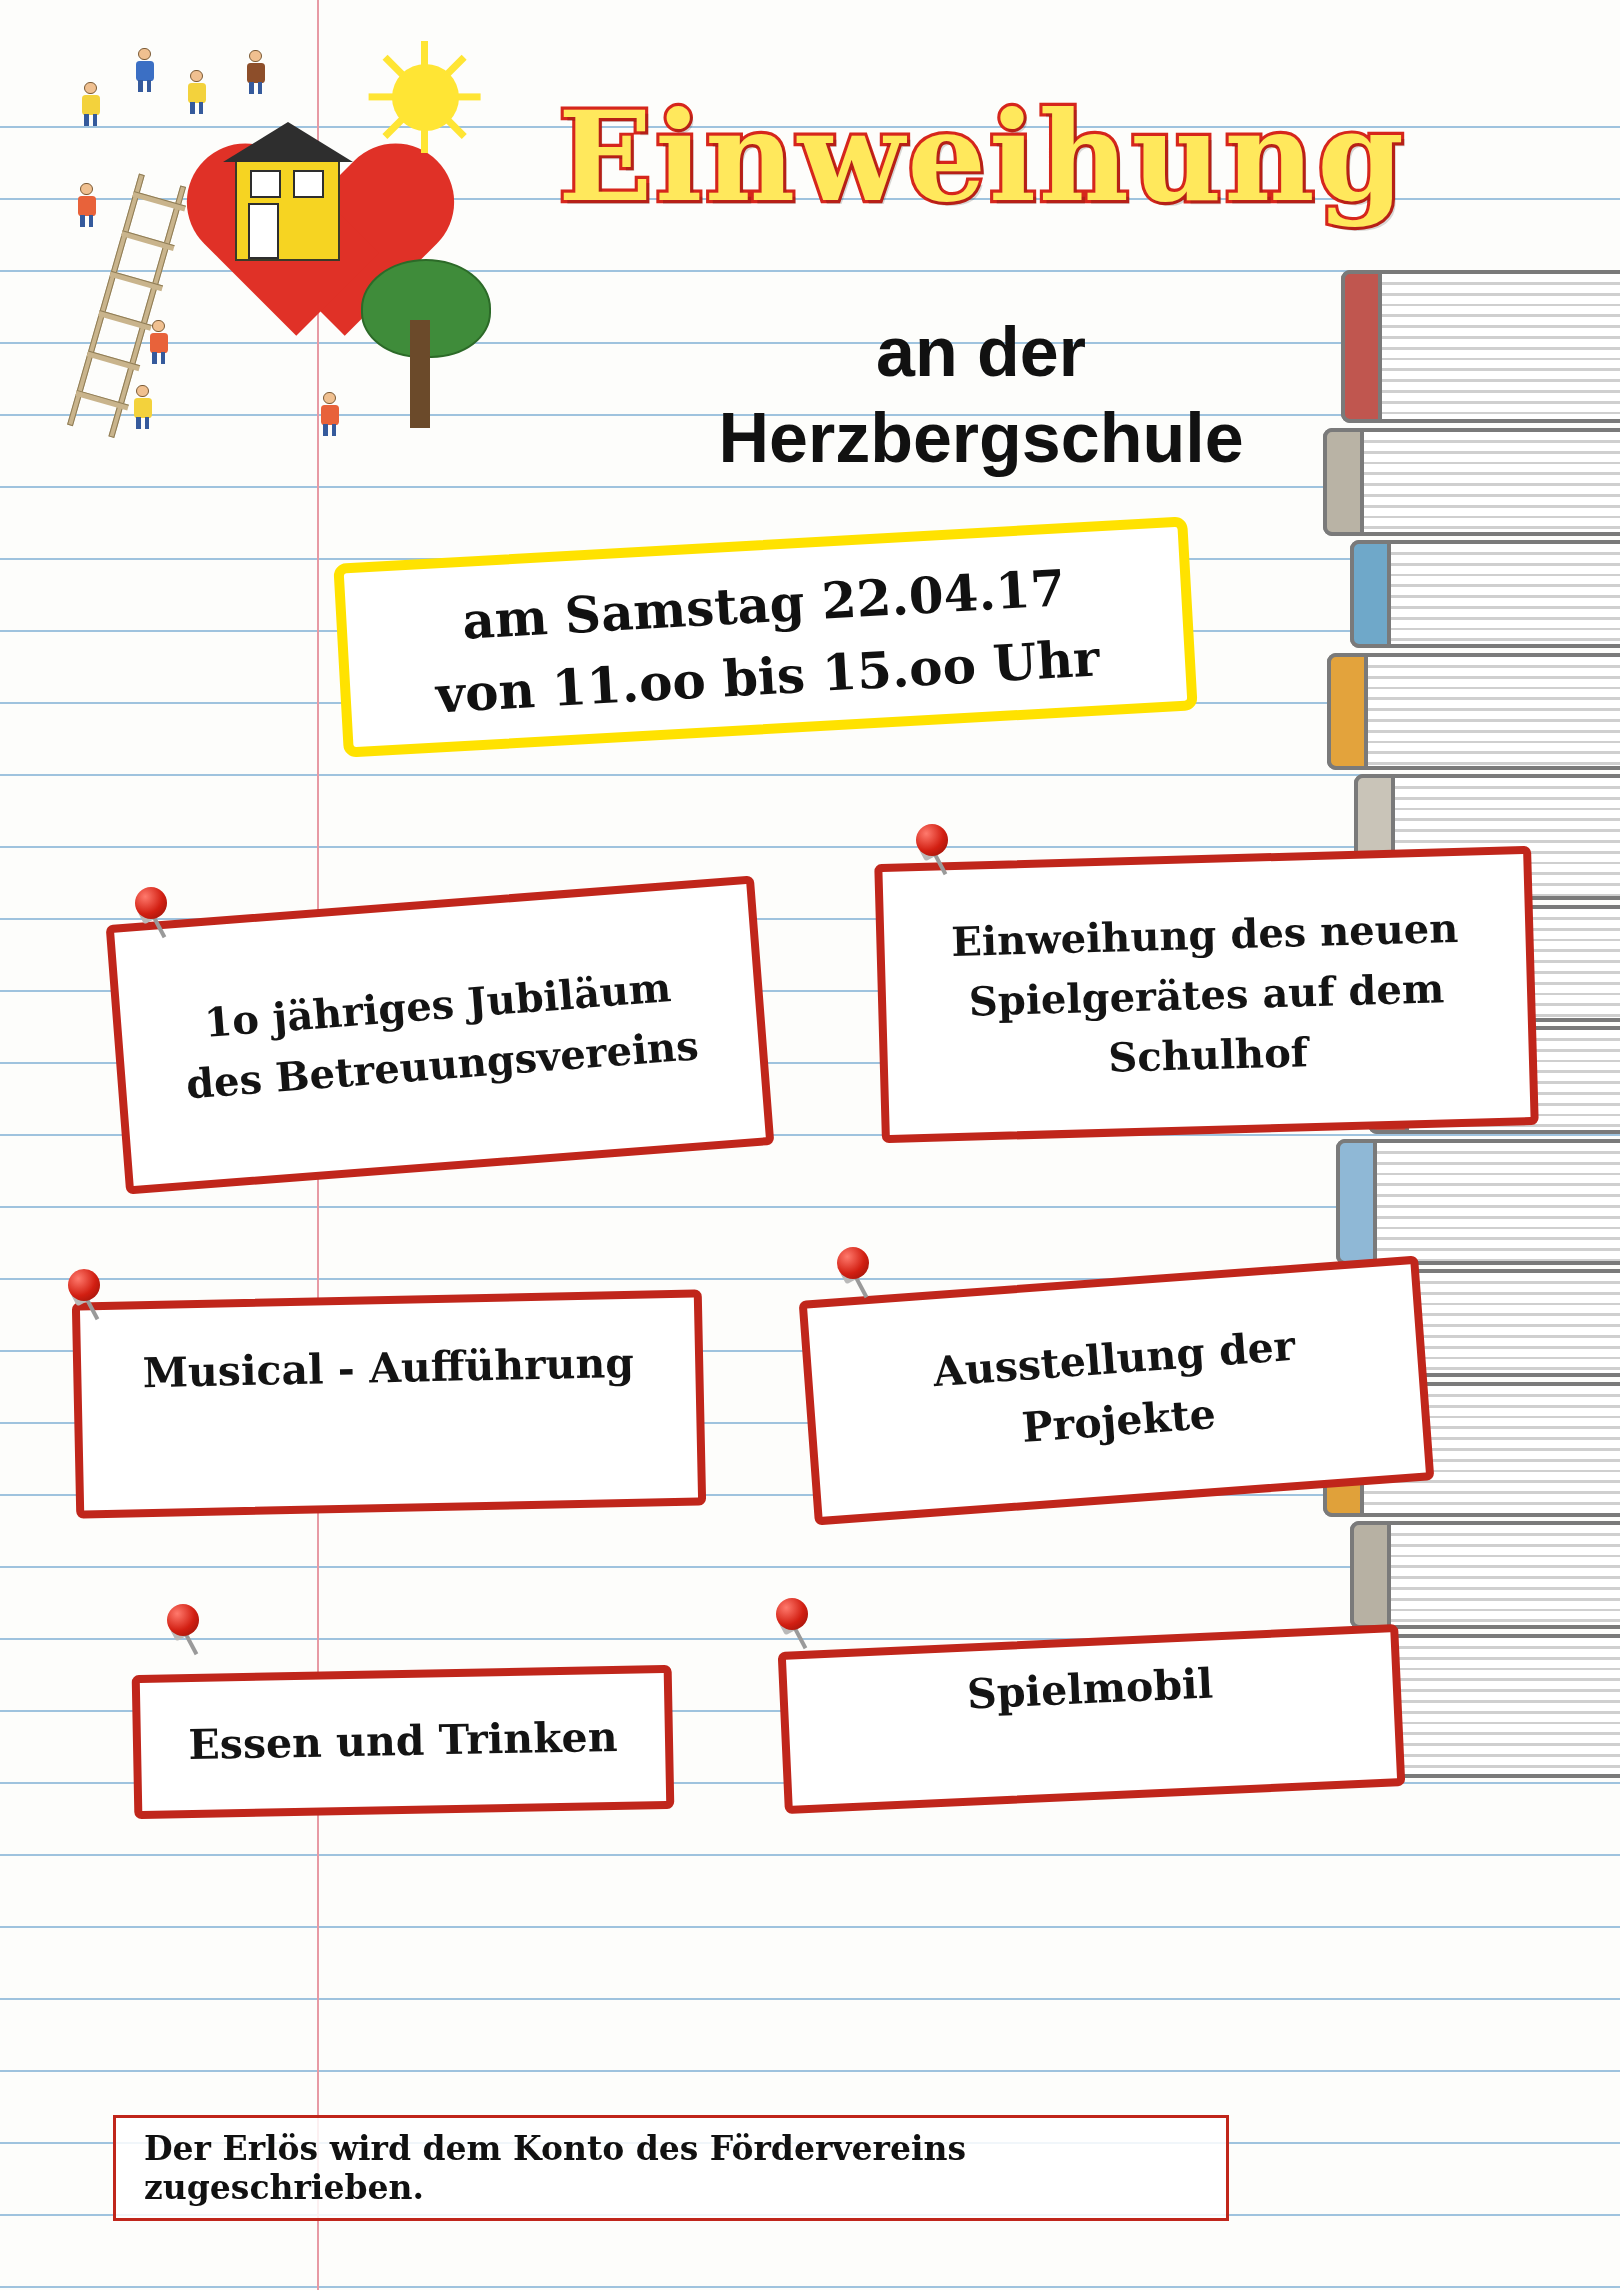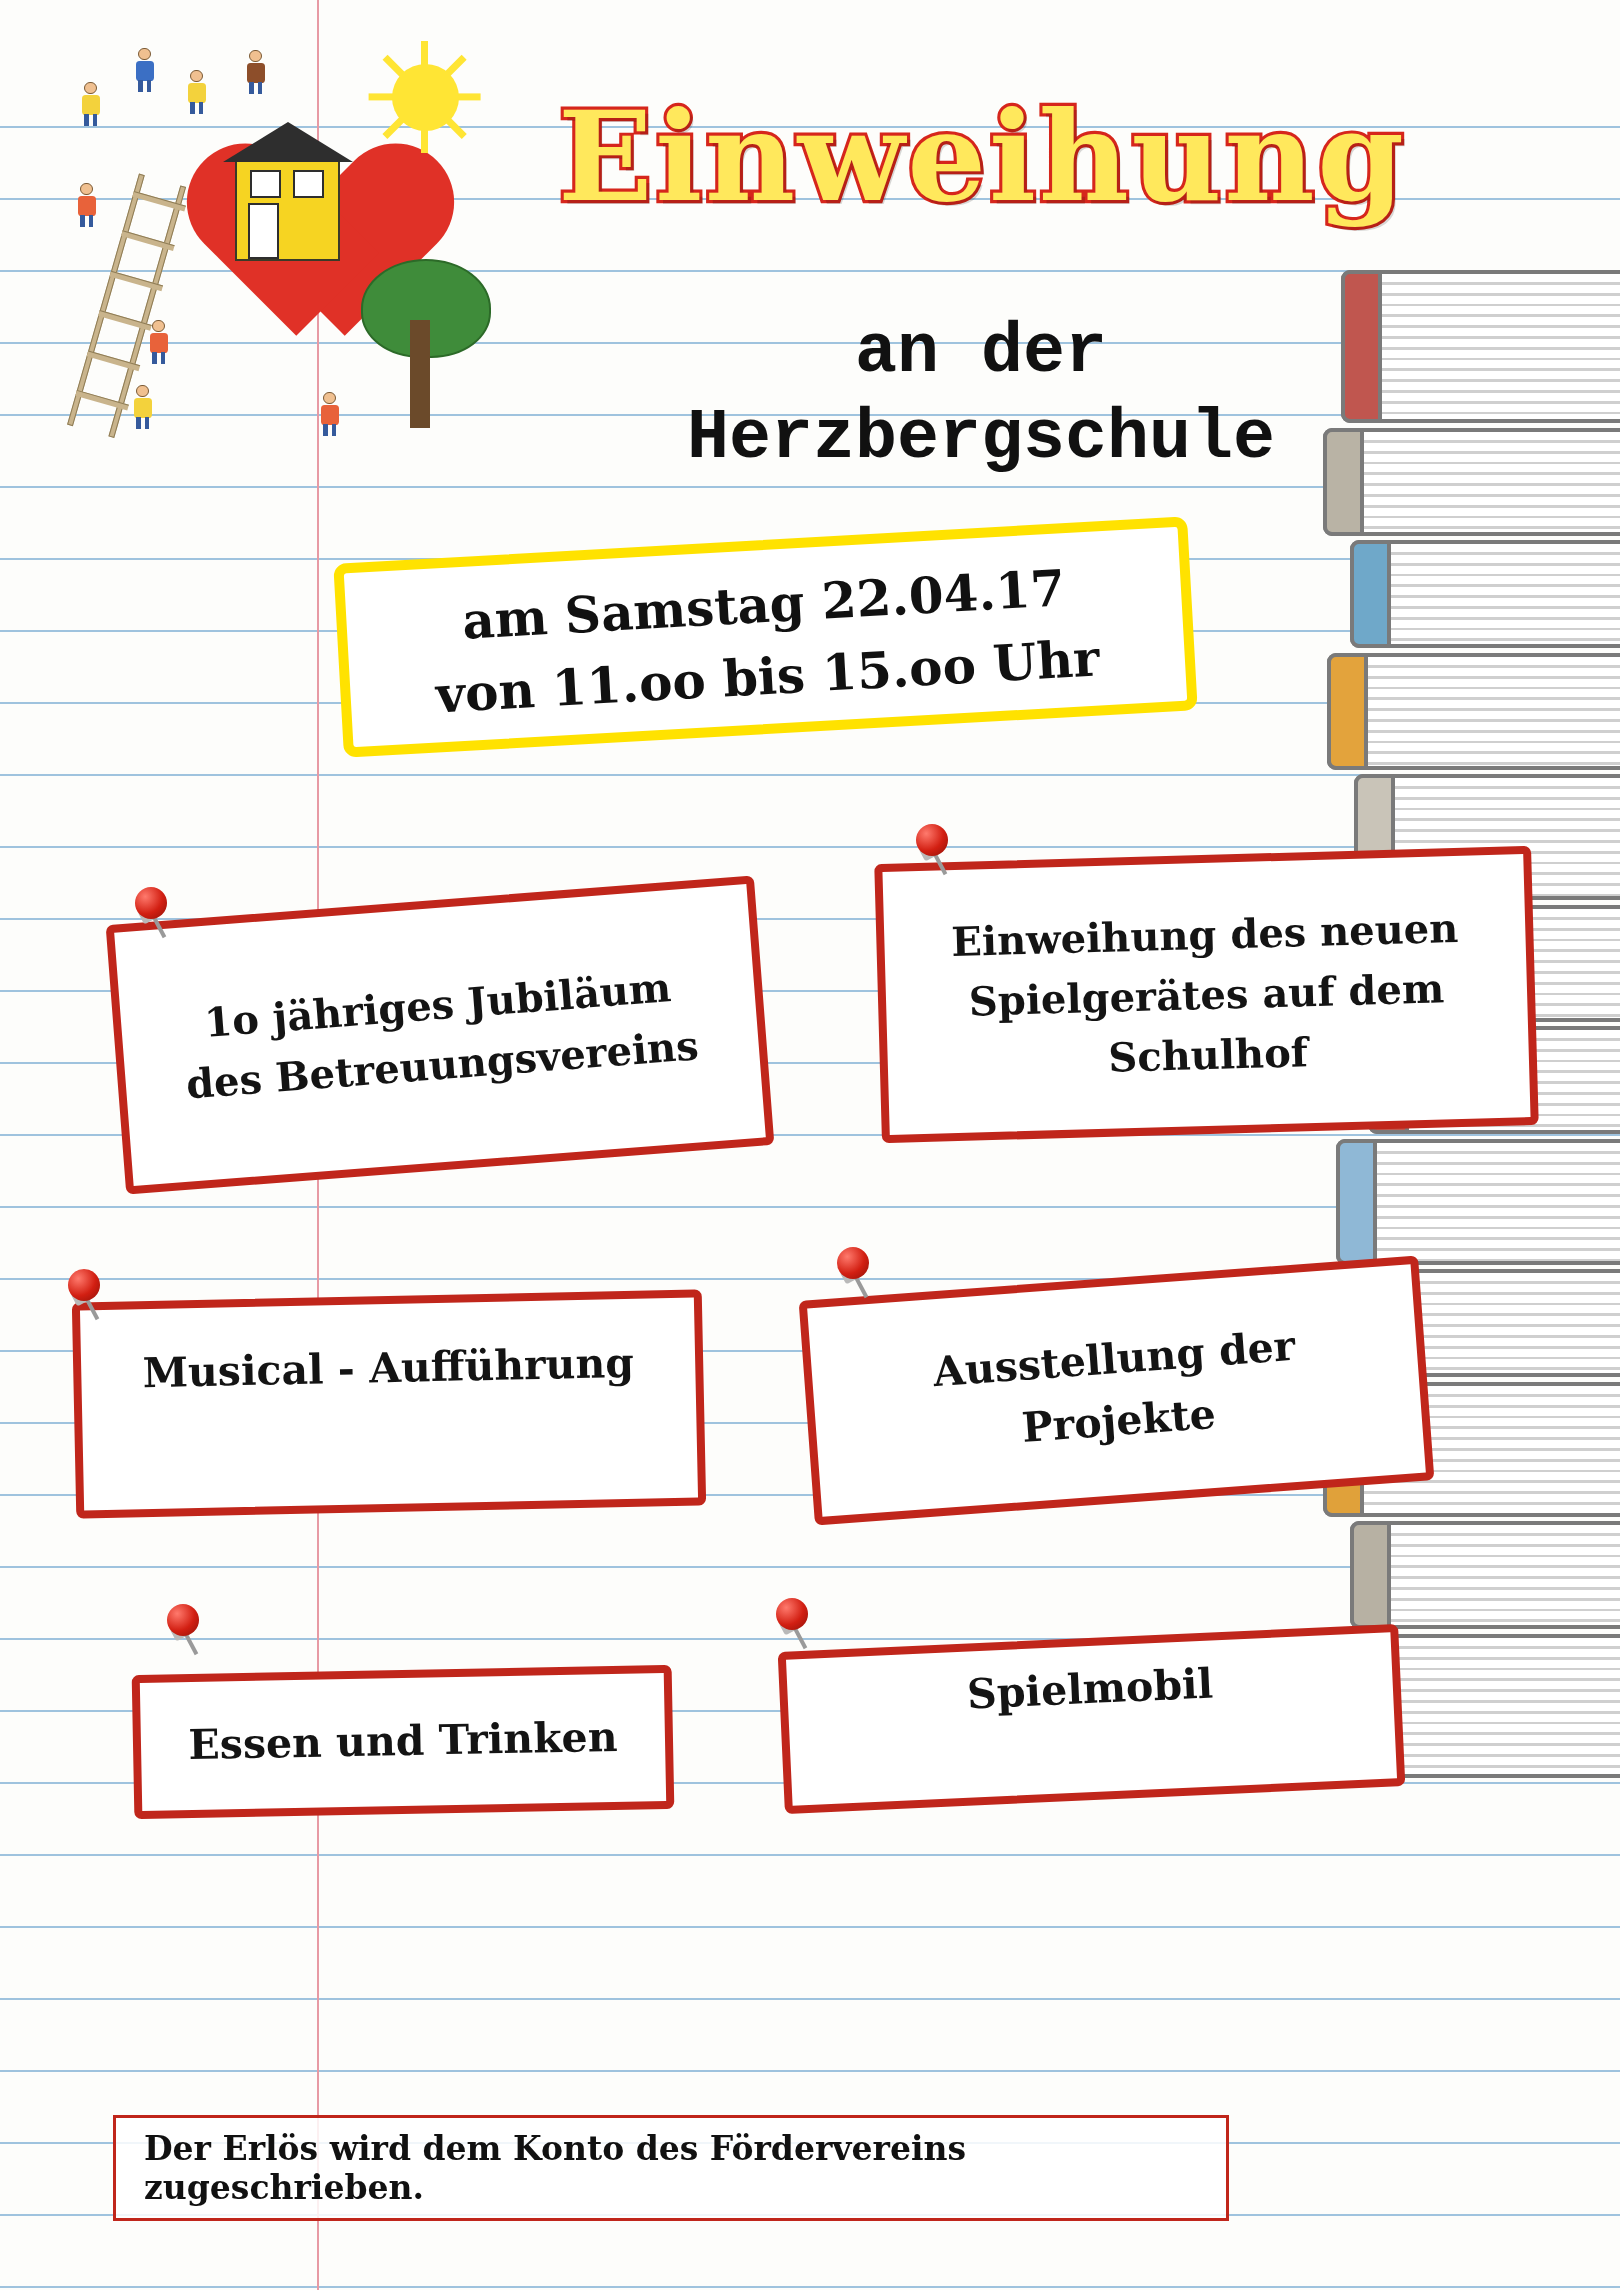--- a/index.html
+++ b/index.html
@@ -256,21 +256,21 @@
     -webkit-text-stroke: 6.3px #d6261c;
     paint-order: stroke fill;
     text-shadow:
       3.6px 3.6px 0 rgba(0,0,0,0.15);
   }
   .title-sub1, .title-sub2 {
     position: absolute;
     width: 846px;
     left: 558px;
     text-align: center;
-    font-family: Liberation Mono, monospace;
+    font-family: Liberation Sans, sans-serif;
     font-weight: 700;
     color: #111111;
     line-height: 1.02;
   }
   .title-sub1 { top: 317px; font-size: 70px; }
   .title-sub2 { top: 403px; font-size: 70px; }
 
   
   .date-banner {
     position: absolute;

